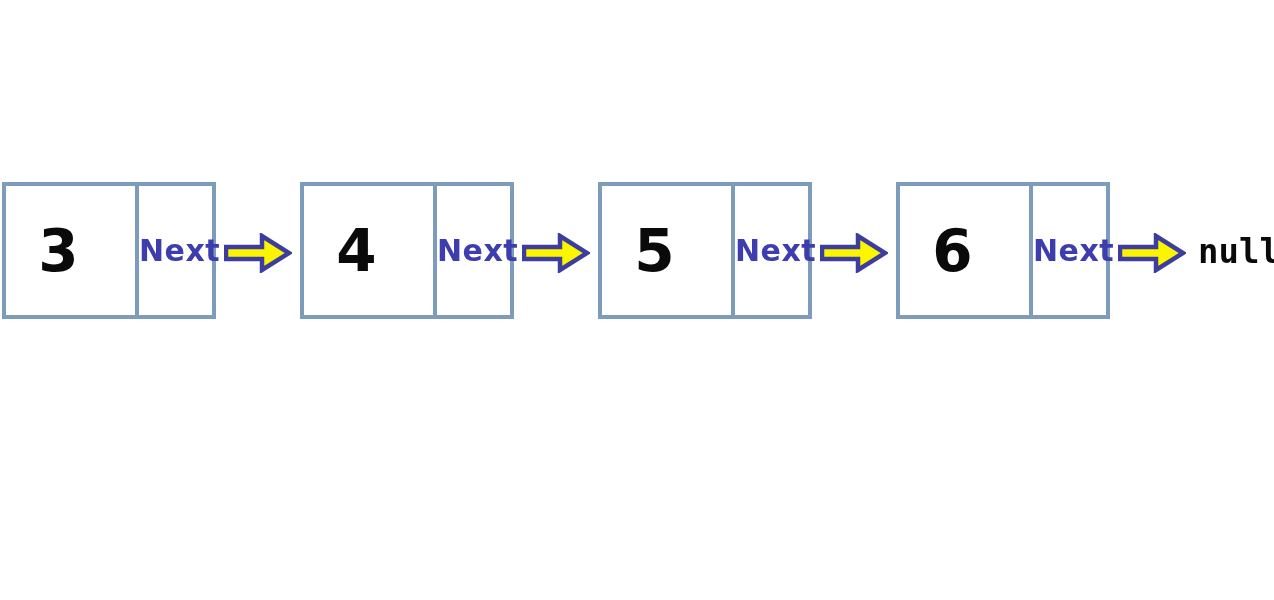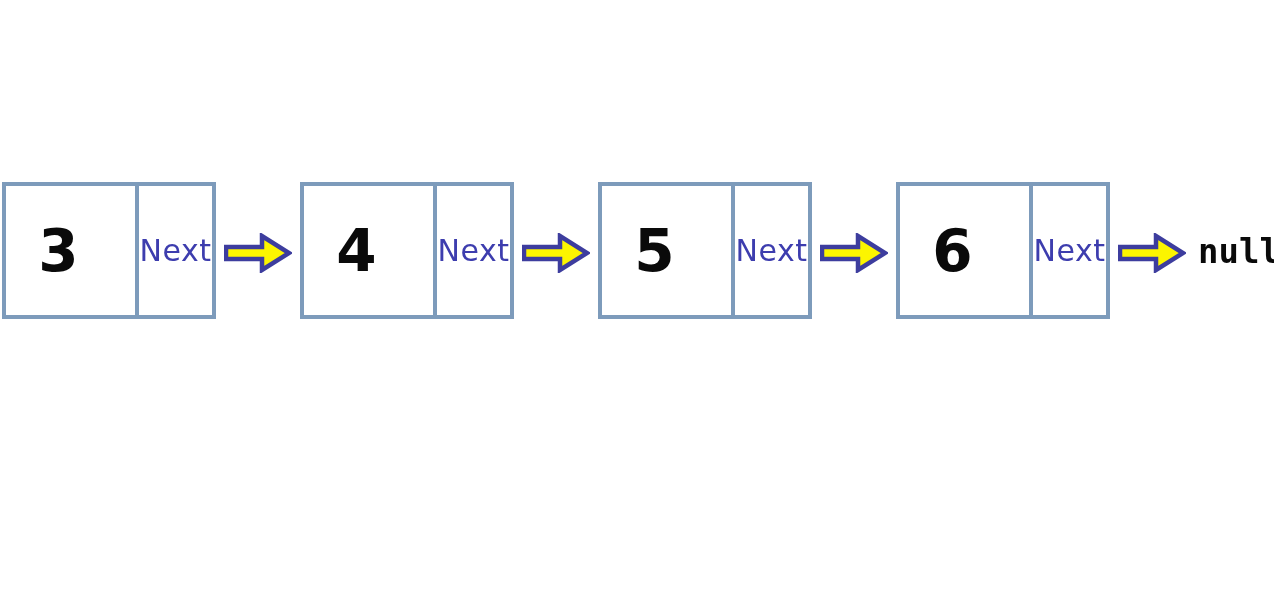--- a/index.html
+++ b/index.html
@@ -46,21 +46,21 @@
     flex: none;
     font-size: 58px;
     font-weight: bold;
     color: var(--value-text, #0a0a0a);
     line-height: 1;
   }
   .cell.next {
     flex: 1;
     border-left: 4px solid var(--box-border, #7d9bbb);
     font-size: 30px;
-    font-weight: normal;
+    font-weight: bold;
     color: var(--pointer-text, #3d3dae);
     letter-spacing: 0.5px;
     margin-left: 24px;
   }
   .arrow-svg {
     flex: none;
     display: block;
     margin: 4px 8px 0 8px;
   }
   .null-label {

